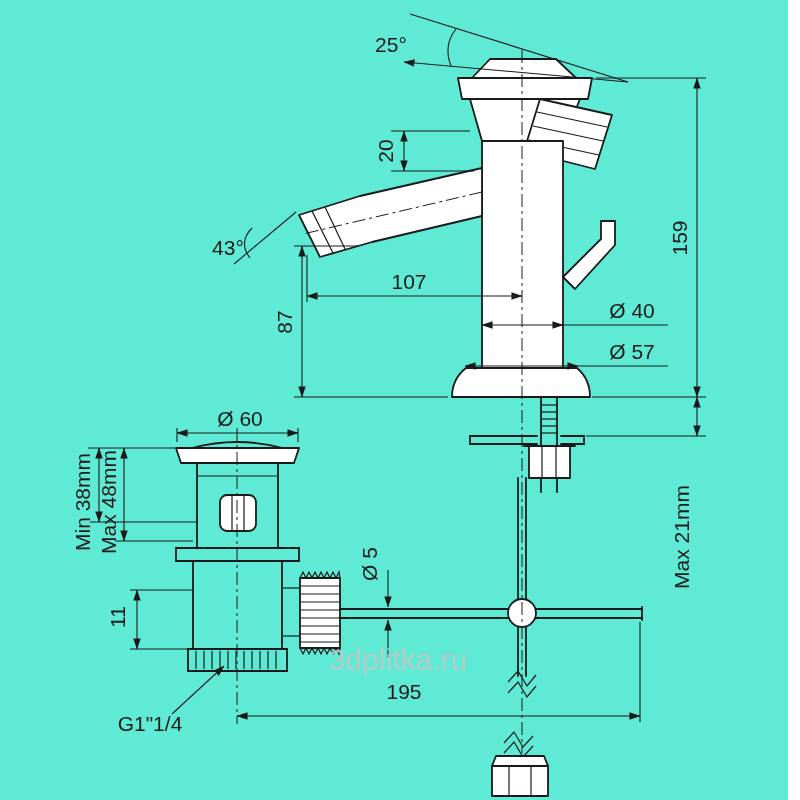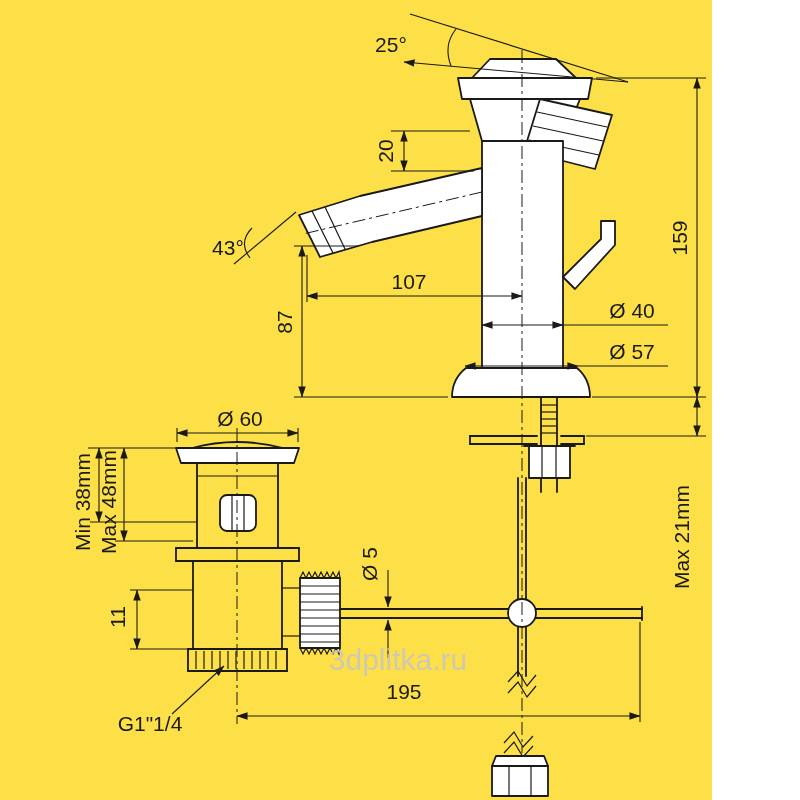--- a/index.html
+++ b/index.html
@@ -1,17 +1,17 @@
 <!DOCTYPE html>
 <html><head>
 <meta charset="utf-8">
 <style>
   *{box-sizing:border-box}
   body{margin:0;background:#ffffff}
-  .canvas{position:relative;width:712px;height:800px;background:#fde047;overflow:hidden;
+  .canvas{position:relative;width:788px;height:800px;background:#5eead4;overflow:hidden;
           font-family:"Liberation Sans",sans-serif}
   svg{position:absolute;left:0;top:0}
   .ol {fill:none;stroke:#1a1a1a;stroke-width:1.8;stroke-linejoin:round;stroke-linecap:round}
   .olf{fill:#ffffff;stroke:#1a1a1a;stroke-width:1.8;stroke-linejoin:round}
   .hl {fill:none;stroke:#1a1a1a;stroke-width:1.2}
   .dl {fill:none;stroke:#1a1a1a;stroke-width:1.1}
   .cl {fill:none;stroke:#1a1a1a;stroke-width:1;stroke-dasharray:13 4 3 4}
   .dim{font-family:"Liberation Sans",sans-serif;font-size:21px;fill:#1a1a1a}
   .wm {font-family:"Liberation Sans",sans-serif;font-size:30px;fill:#c6c6c6;opacity:.85}
 </style>

